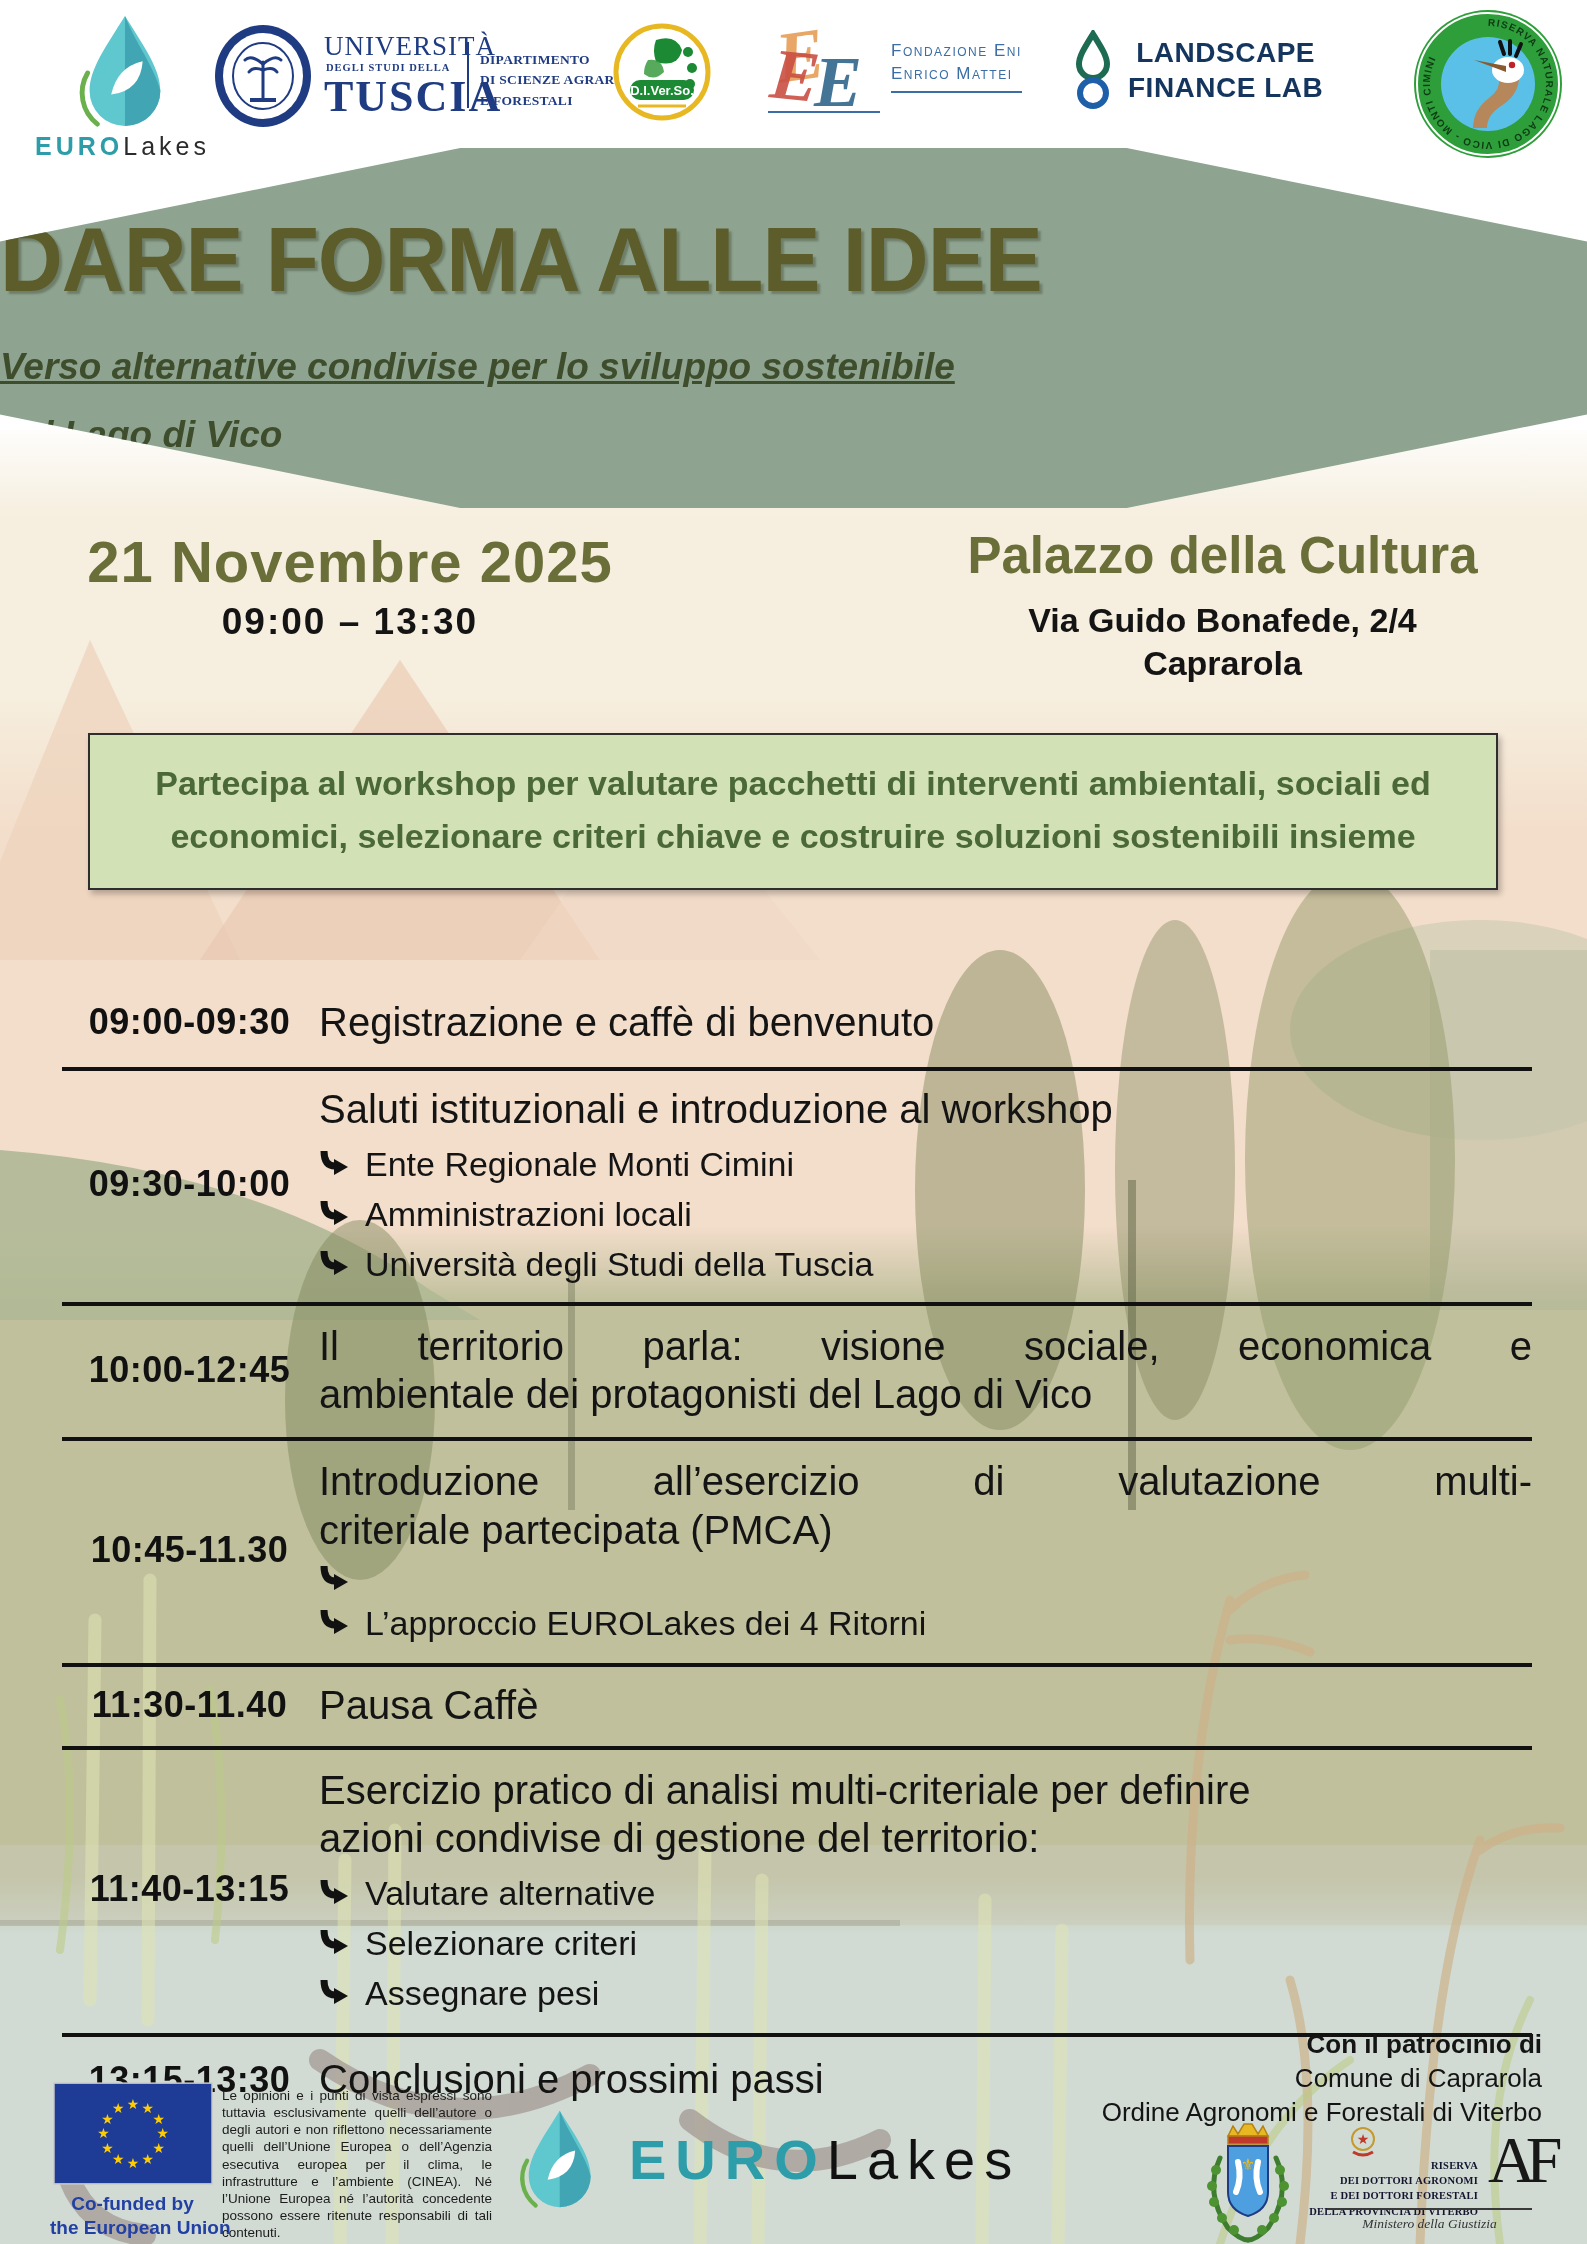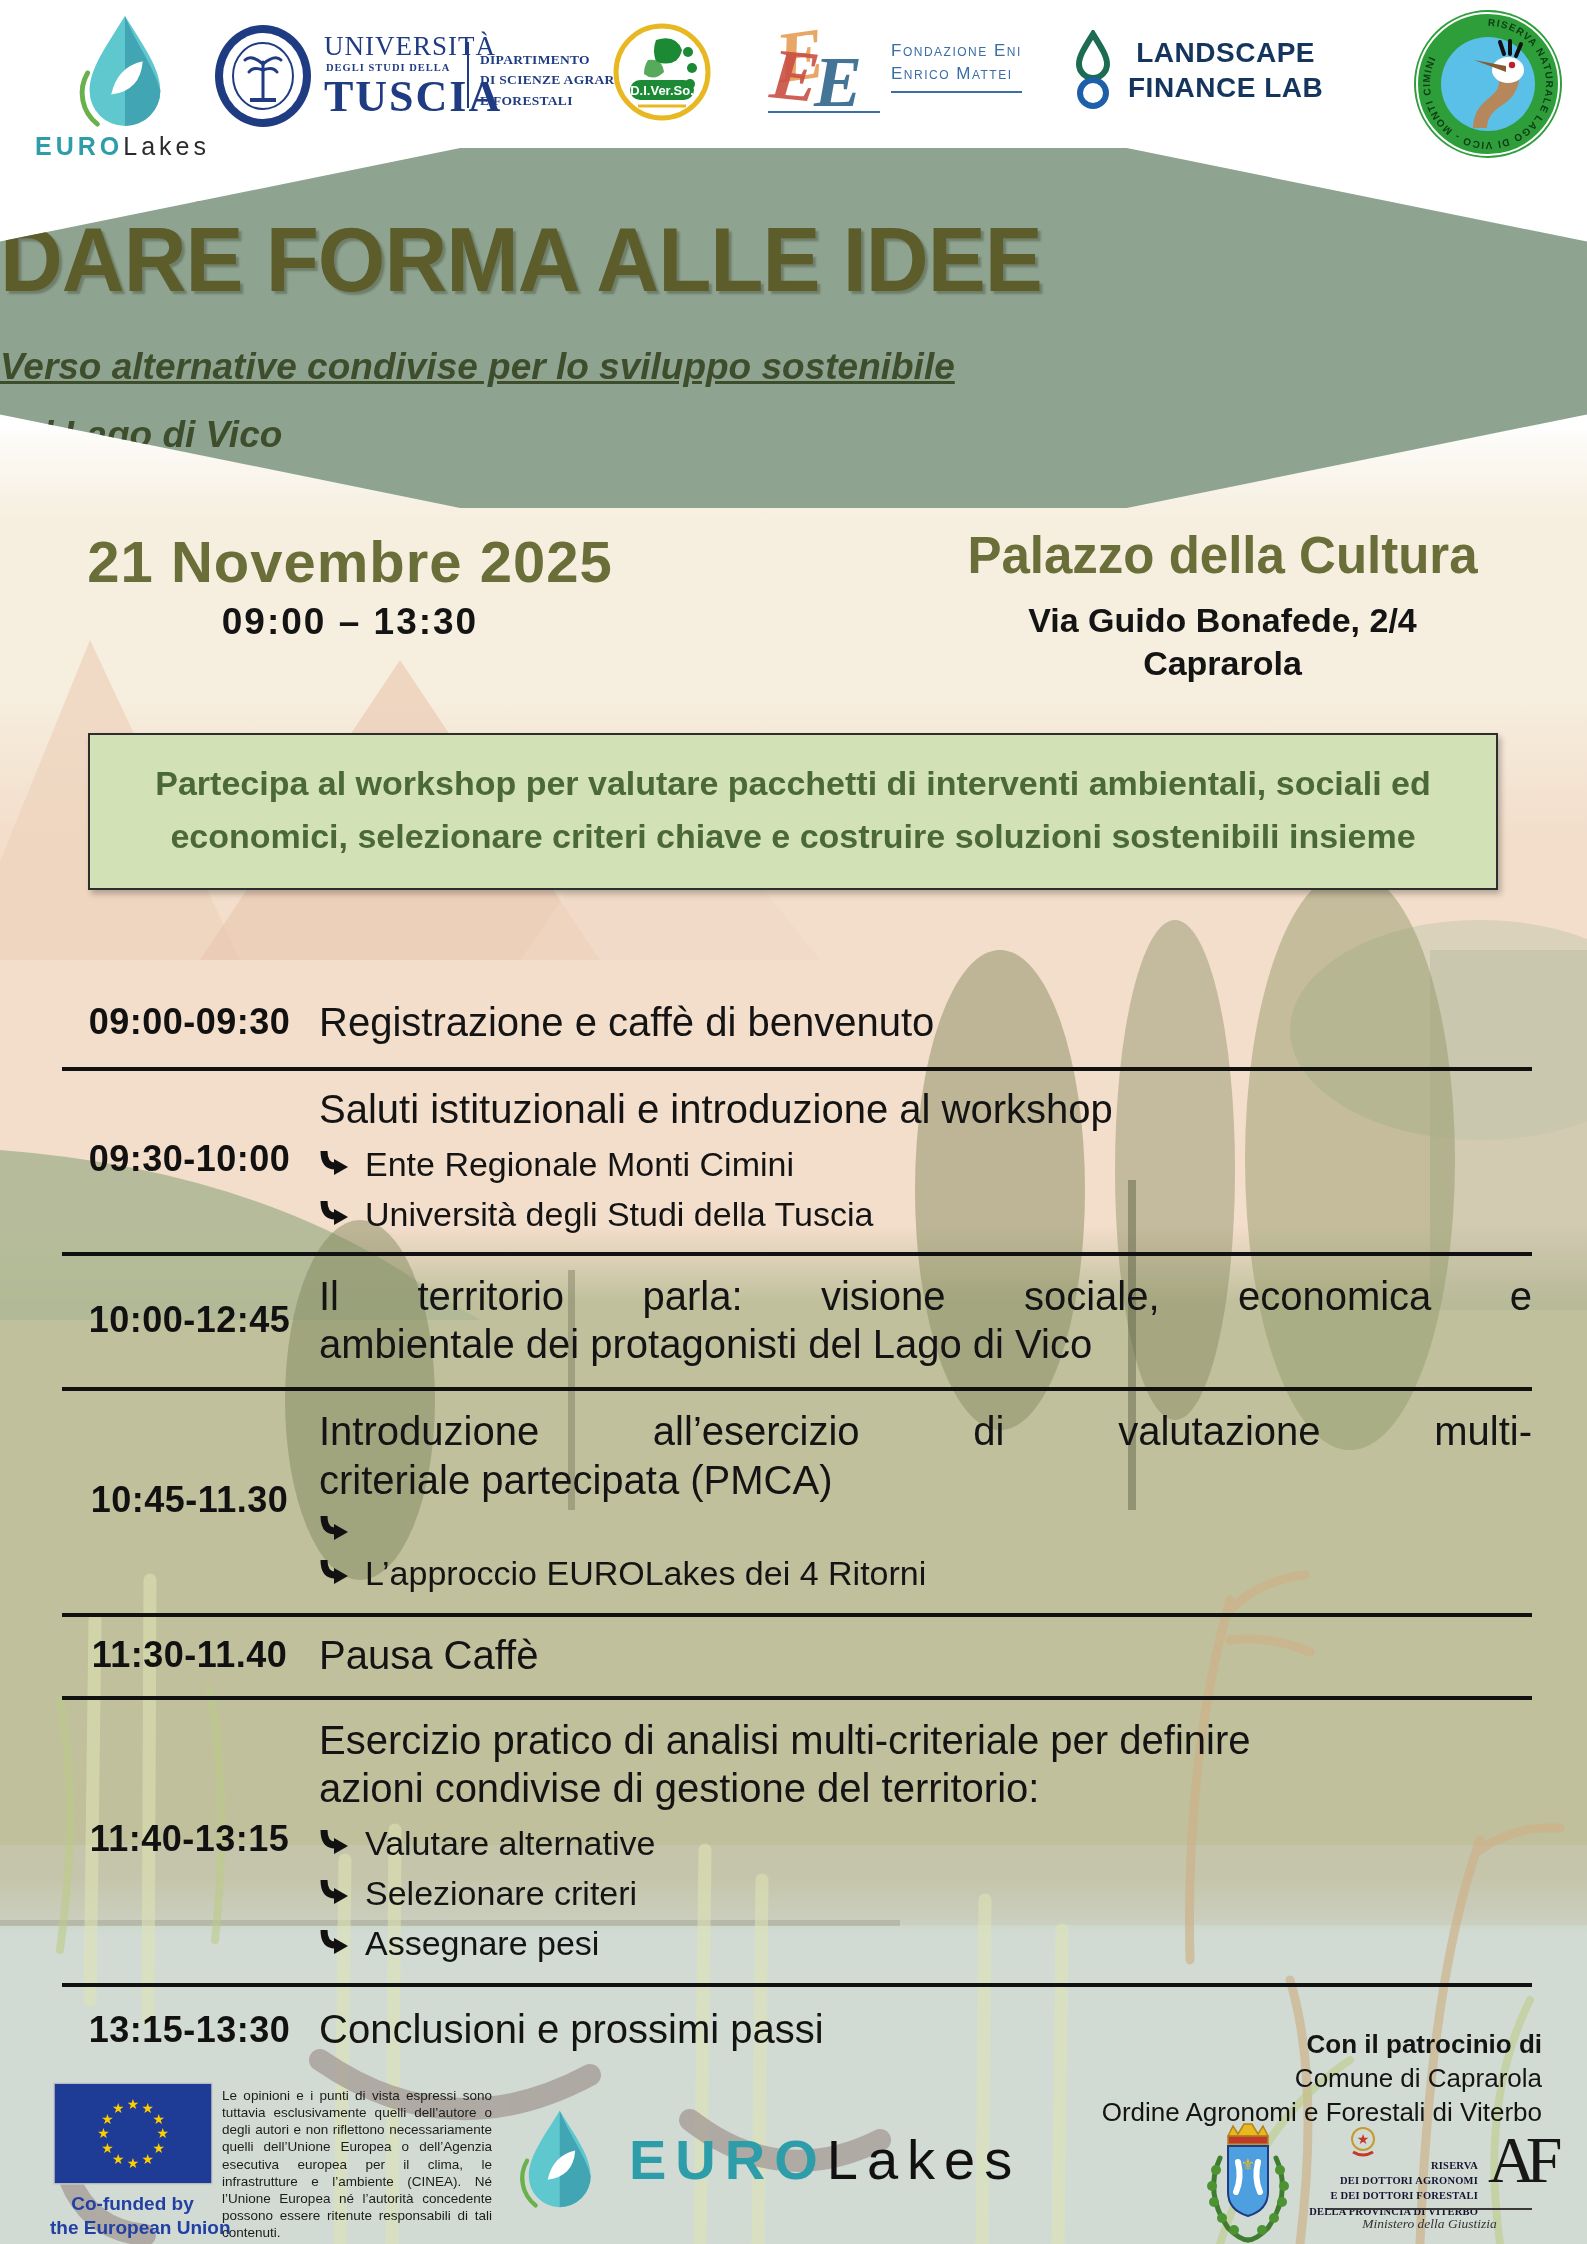--- a/index.html
+++ b/index.html
@@ -318,20 +318,27 @@
               <path d="M5,0 Q5,15 16,15" stroke="#111" stroke-width="7" fill="none"></path>
               <path d="M15,8 L29,16 L15,24 Z" fill="#111"></path>
             </svg>
           <span>Ente Regionale Monti Cimini</span>
         </div>
         <div class="sbullet">
           <svg class="arr" width="30" height="27" viewBox="0 0 30 27">
               <path d="M5,0 Q5,15 16,15" stroke="#111" stroke-width="7" fill="none"></path>
               <path d="M15,8 L29,16 L15,24 Z" fill="#111"></path>
             </svg>
+          <span>Amministrazioni locali</span>
+        </div>
+        <div class="sbullet">
+          <svg class="arr" width="30" height="27" viewBox="0 0 30 27">
+              <path d="M5,0 Q5,15 16,15" stroke="#111" stroke-width="7" fill="none"></path>
+              <path d="M15,8 L29,16 L15,24 Z" fill="#111"></path>
+            </svg>
           <span>Università degli Studi della Tuscia</span>
         </div>
       </div>
     </div>
     <div class="sdivider"></div>
 
     <div class="srow pad-r3">
       <div class="stime">10:00-12:45</div>
       <div class="sdesc">
         <div class="sline stretch">Il territorio parla: visione sociale, economica e</div>

